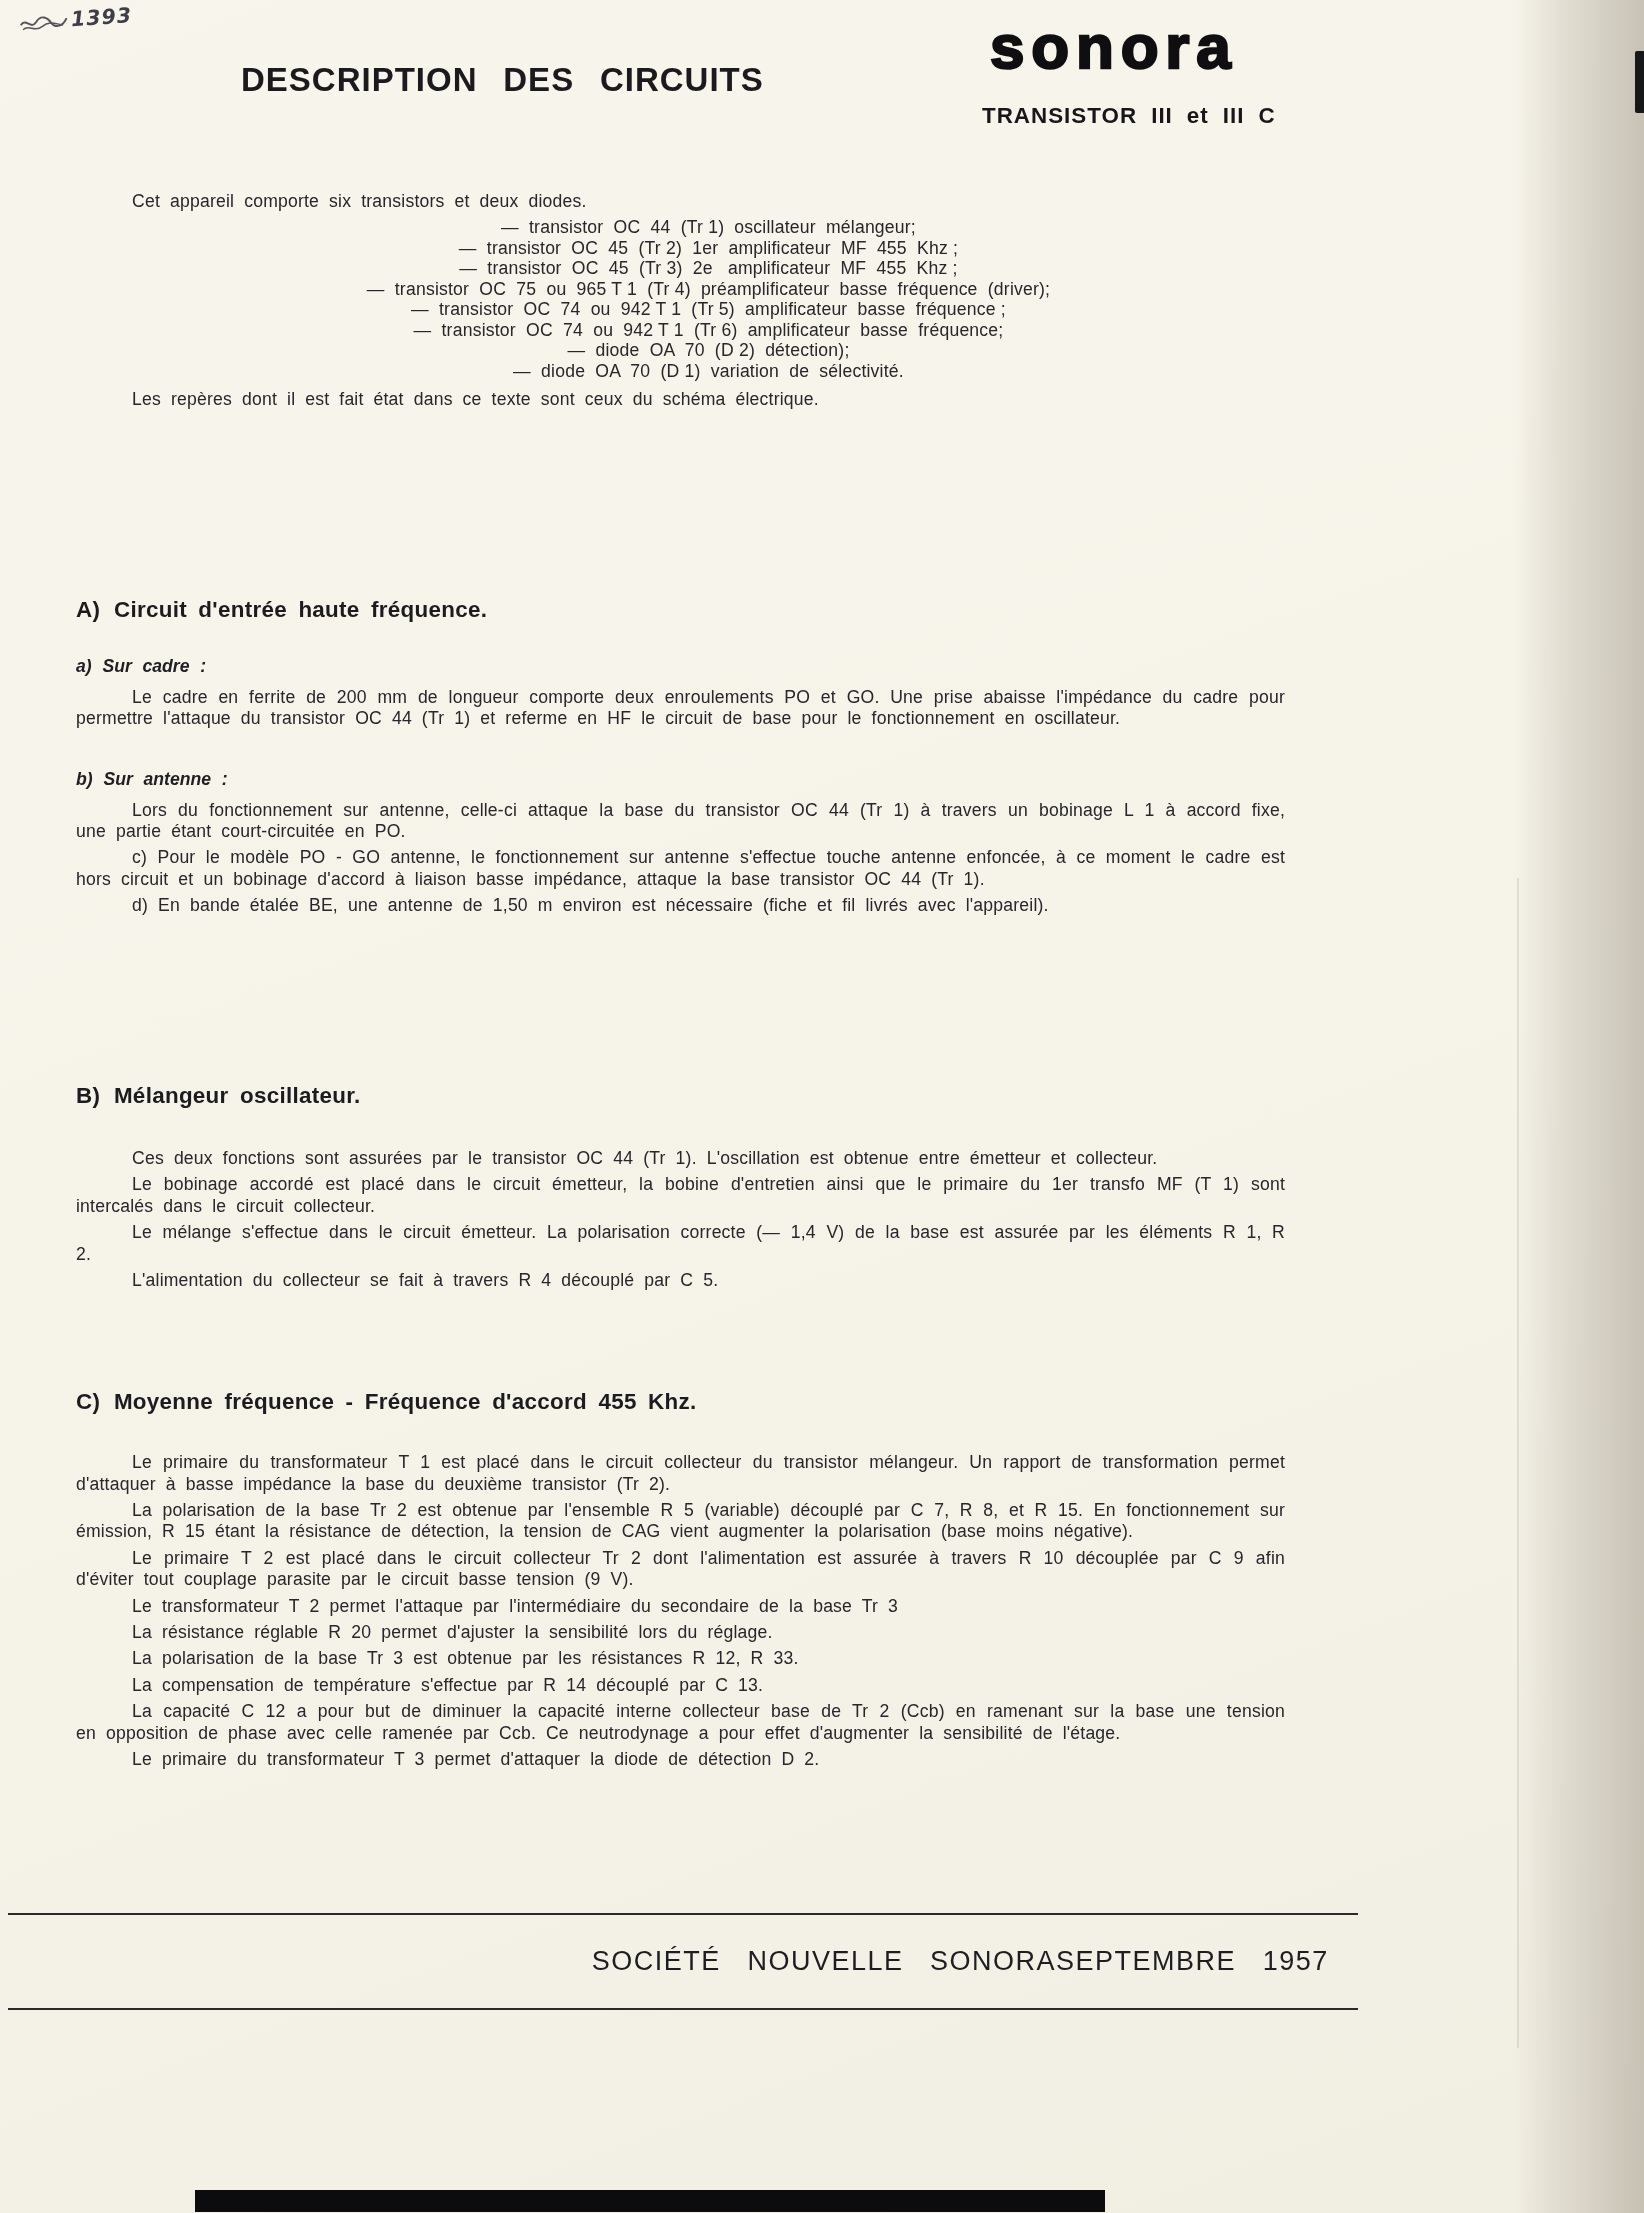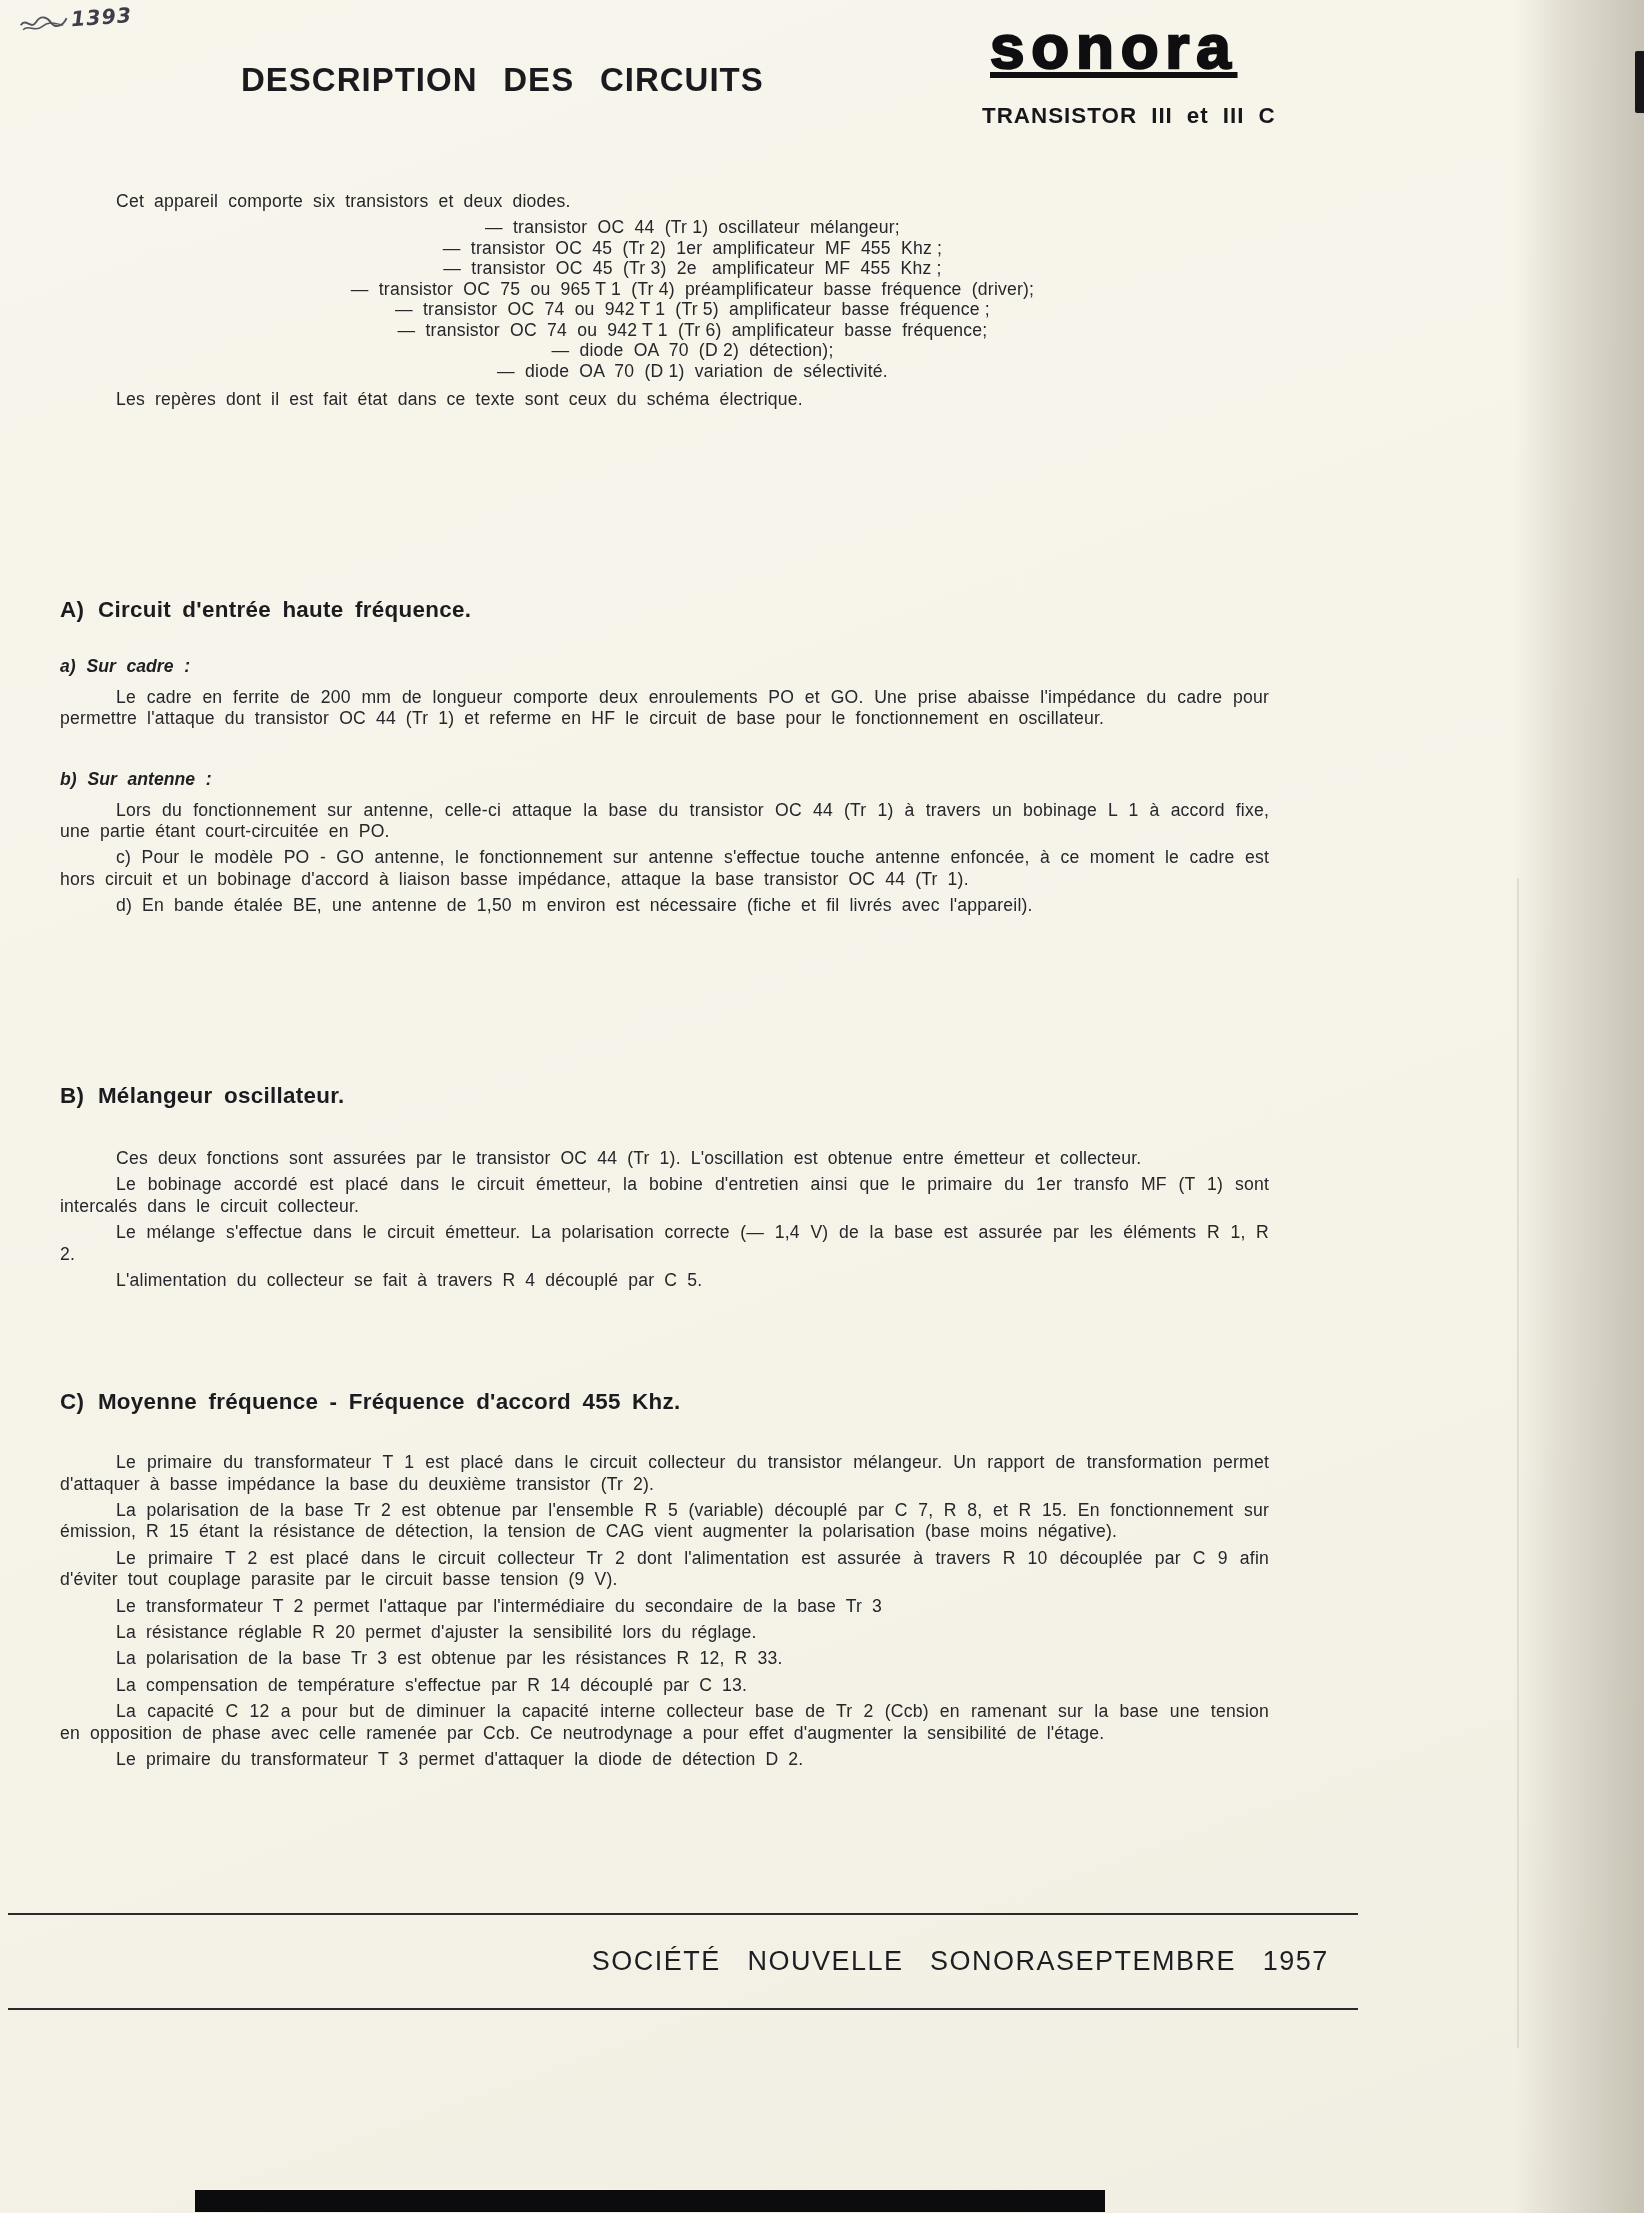--- a/index.html
+++ b/index.html
@@ -75,36 +75,35 @@
   }
   .brand {
     position: absolute;
     left: 990px;
     top: 15.6px;
     font-size: 62px;
     line-height: 1;
     font-weight: bold;
     letter-spacing: 6.8px;
     color: #0f0f12;
-    text-decoration: underline;
     -webkit-text-stroke: 2.4px #0f0f12;
   }
   .model {
     position: absolute;
     left: 982px;
     top: 103px;
     font-size: 22.4px;
     font-weight: bold;
     letter-spacing: 1px;
     word-spacing: 6.8px;
     color: #17171b;
   }
   .block {
     position: absolute;
-    left: 60px;
+    left: 76px;
     width: 1209px;
   }
   .intro  { top: 191px; }
   .sec-a  { top: 597px; }
   .sec-b  { top: 1083px; }
   .sec-c  { top: 1389px; }
   p.body {
     font-size: 17.6px;
     line-height: 21.5px;
     text-align: justify;

